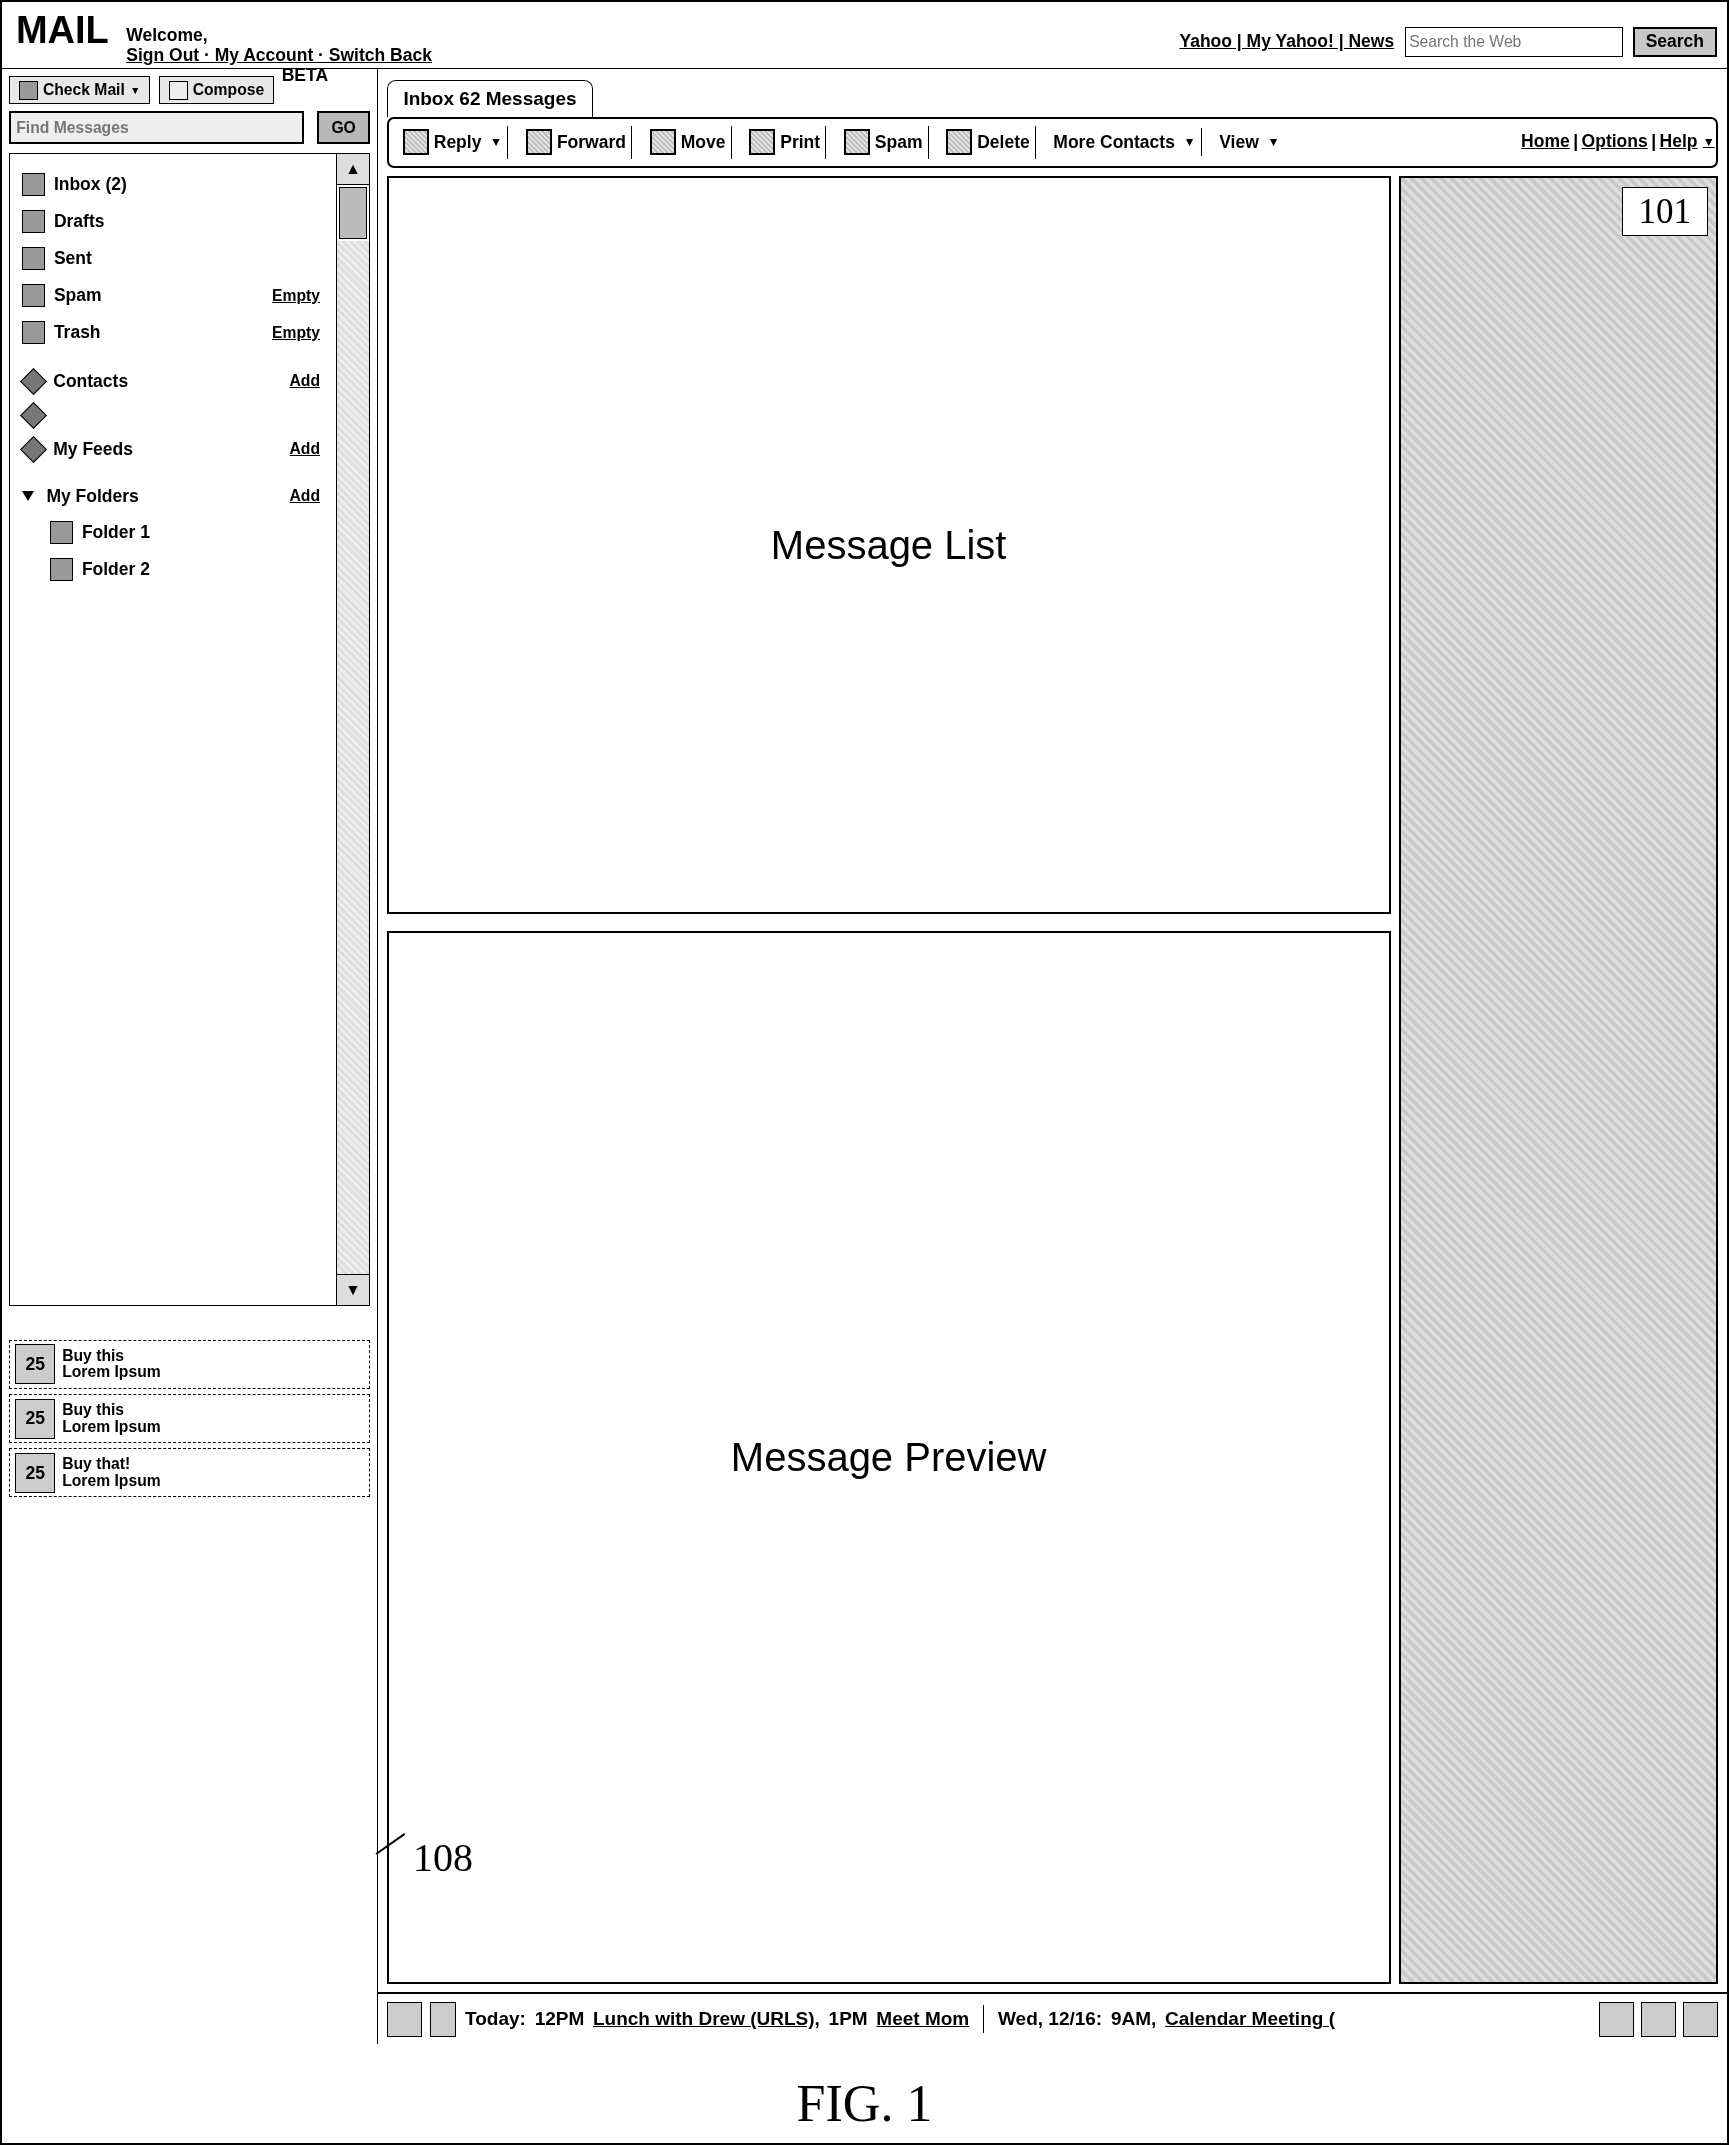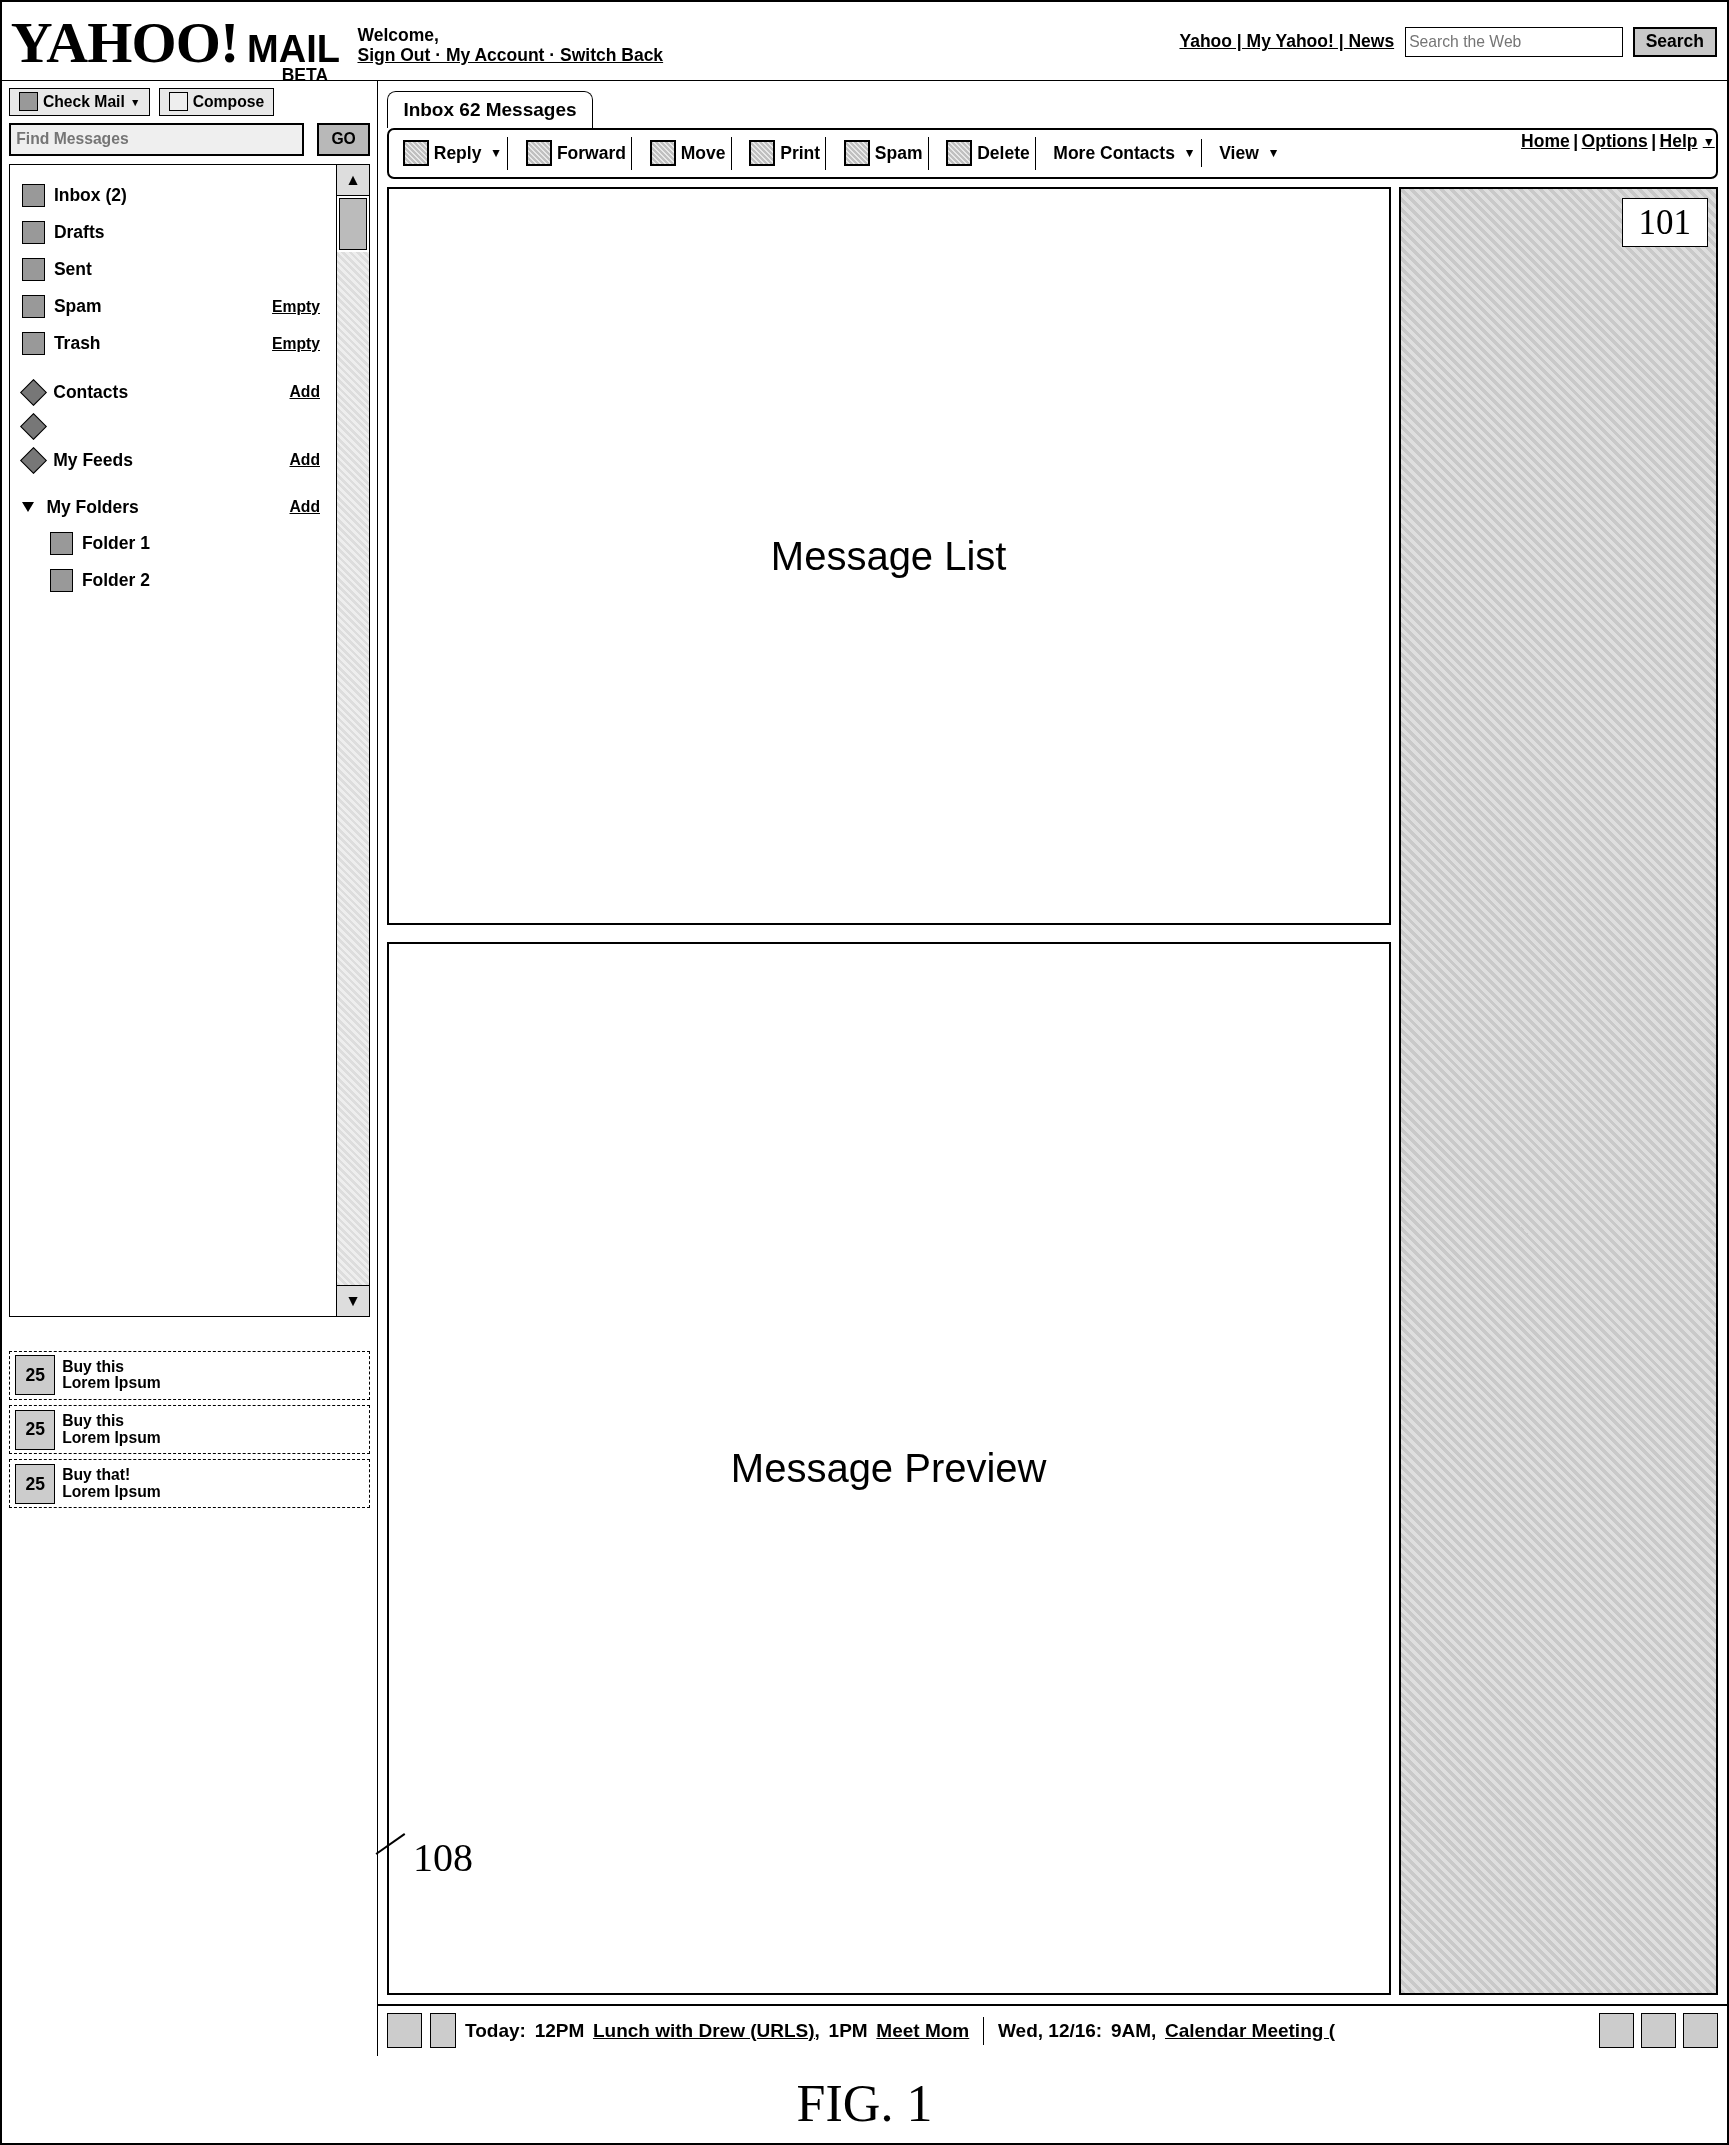--- a/index.html
+++ b/index.html
@@ -88,21 +88,20 @@
 
     .fig-caption { position: absolute; left: 50%; transform: translateX(-50%); bottom: 10.5px; font-family: "Times New Roman", serif; font-size: 52px;}
   </style>
 </head>
 <body>
 
 <div class="outer-frame">
 
   <div class="header">
     <div class="logo-block">
-      <span class="logo-text">YAHOO!</span>
       <span class="mail-text">MAIL</span>
     </div>
     <div style="position:absolute; left:8.7px; top:68px;">
       <span class="beta-text">BETA</span>
     </div>
     <div class="welcome-block">
       <div>Welcome,</div>
       <div style="text-decoration:underline;">Sign Out · My Account · Switch Back</div>
     </div>
     <div class="search-block">

